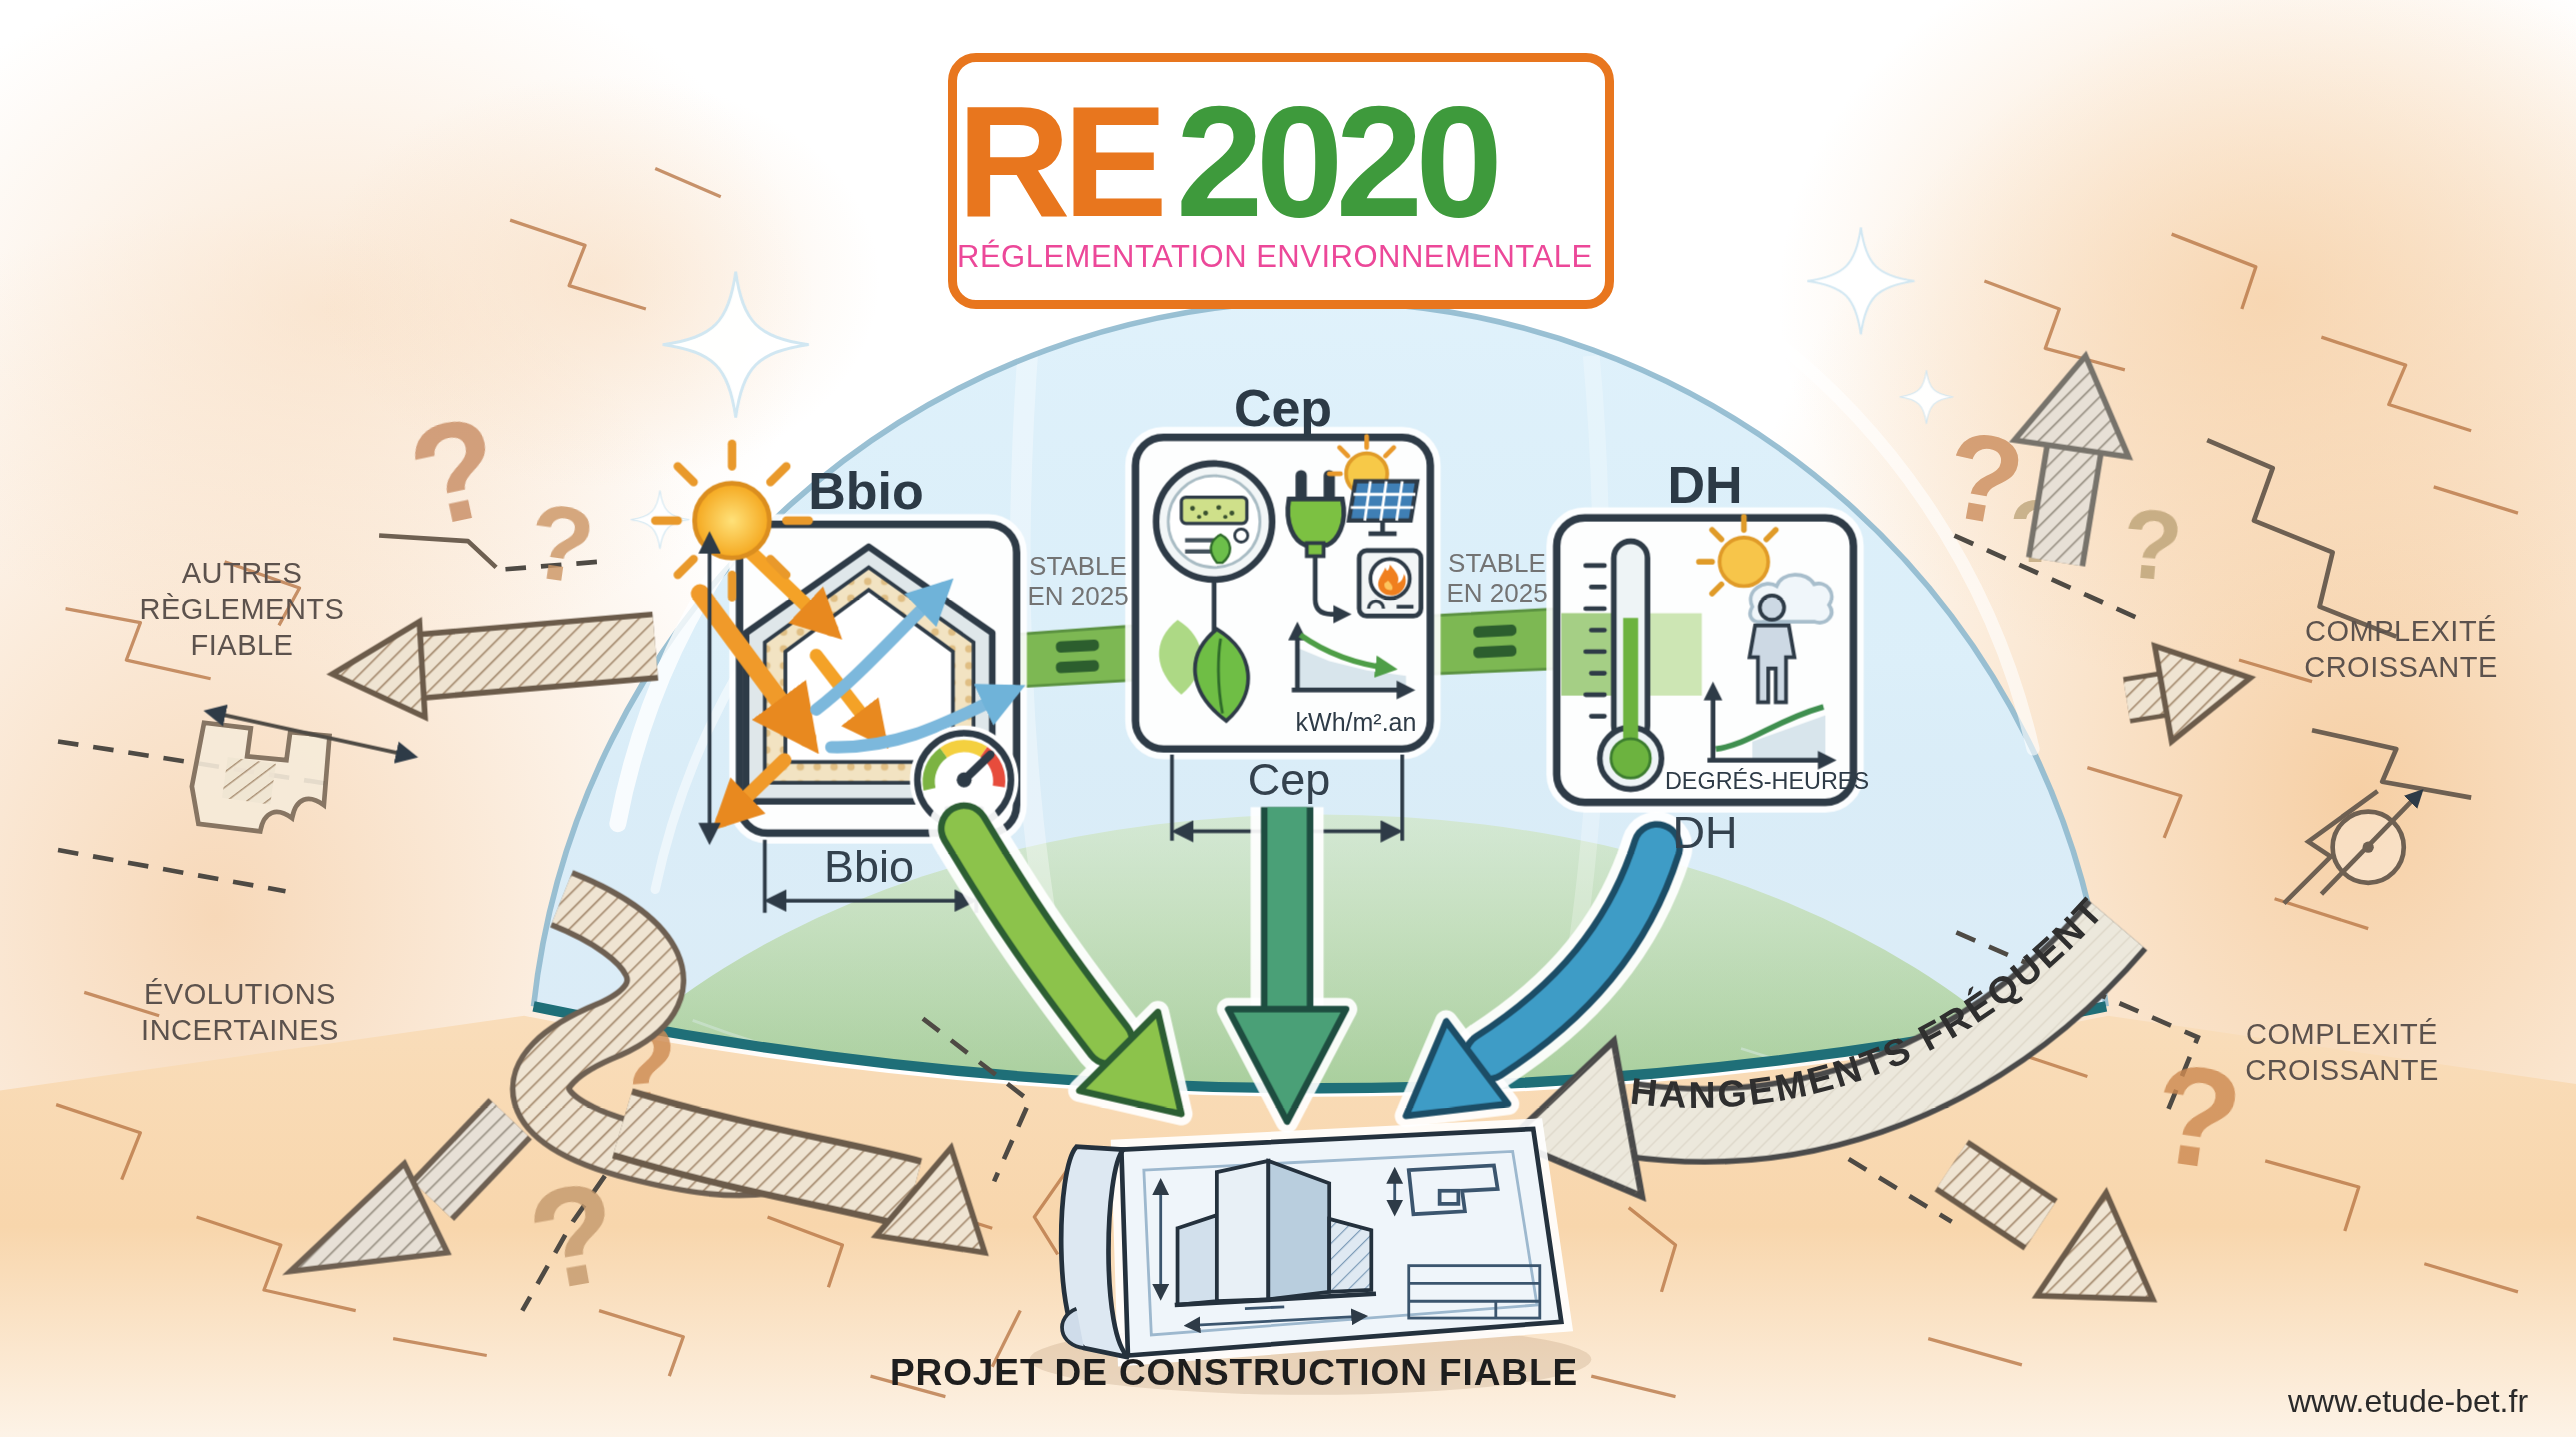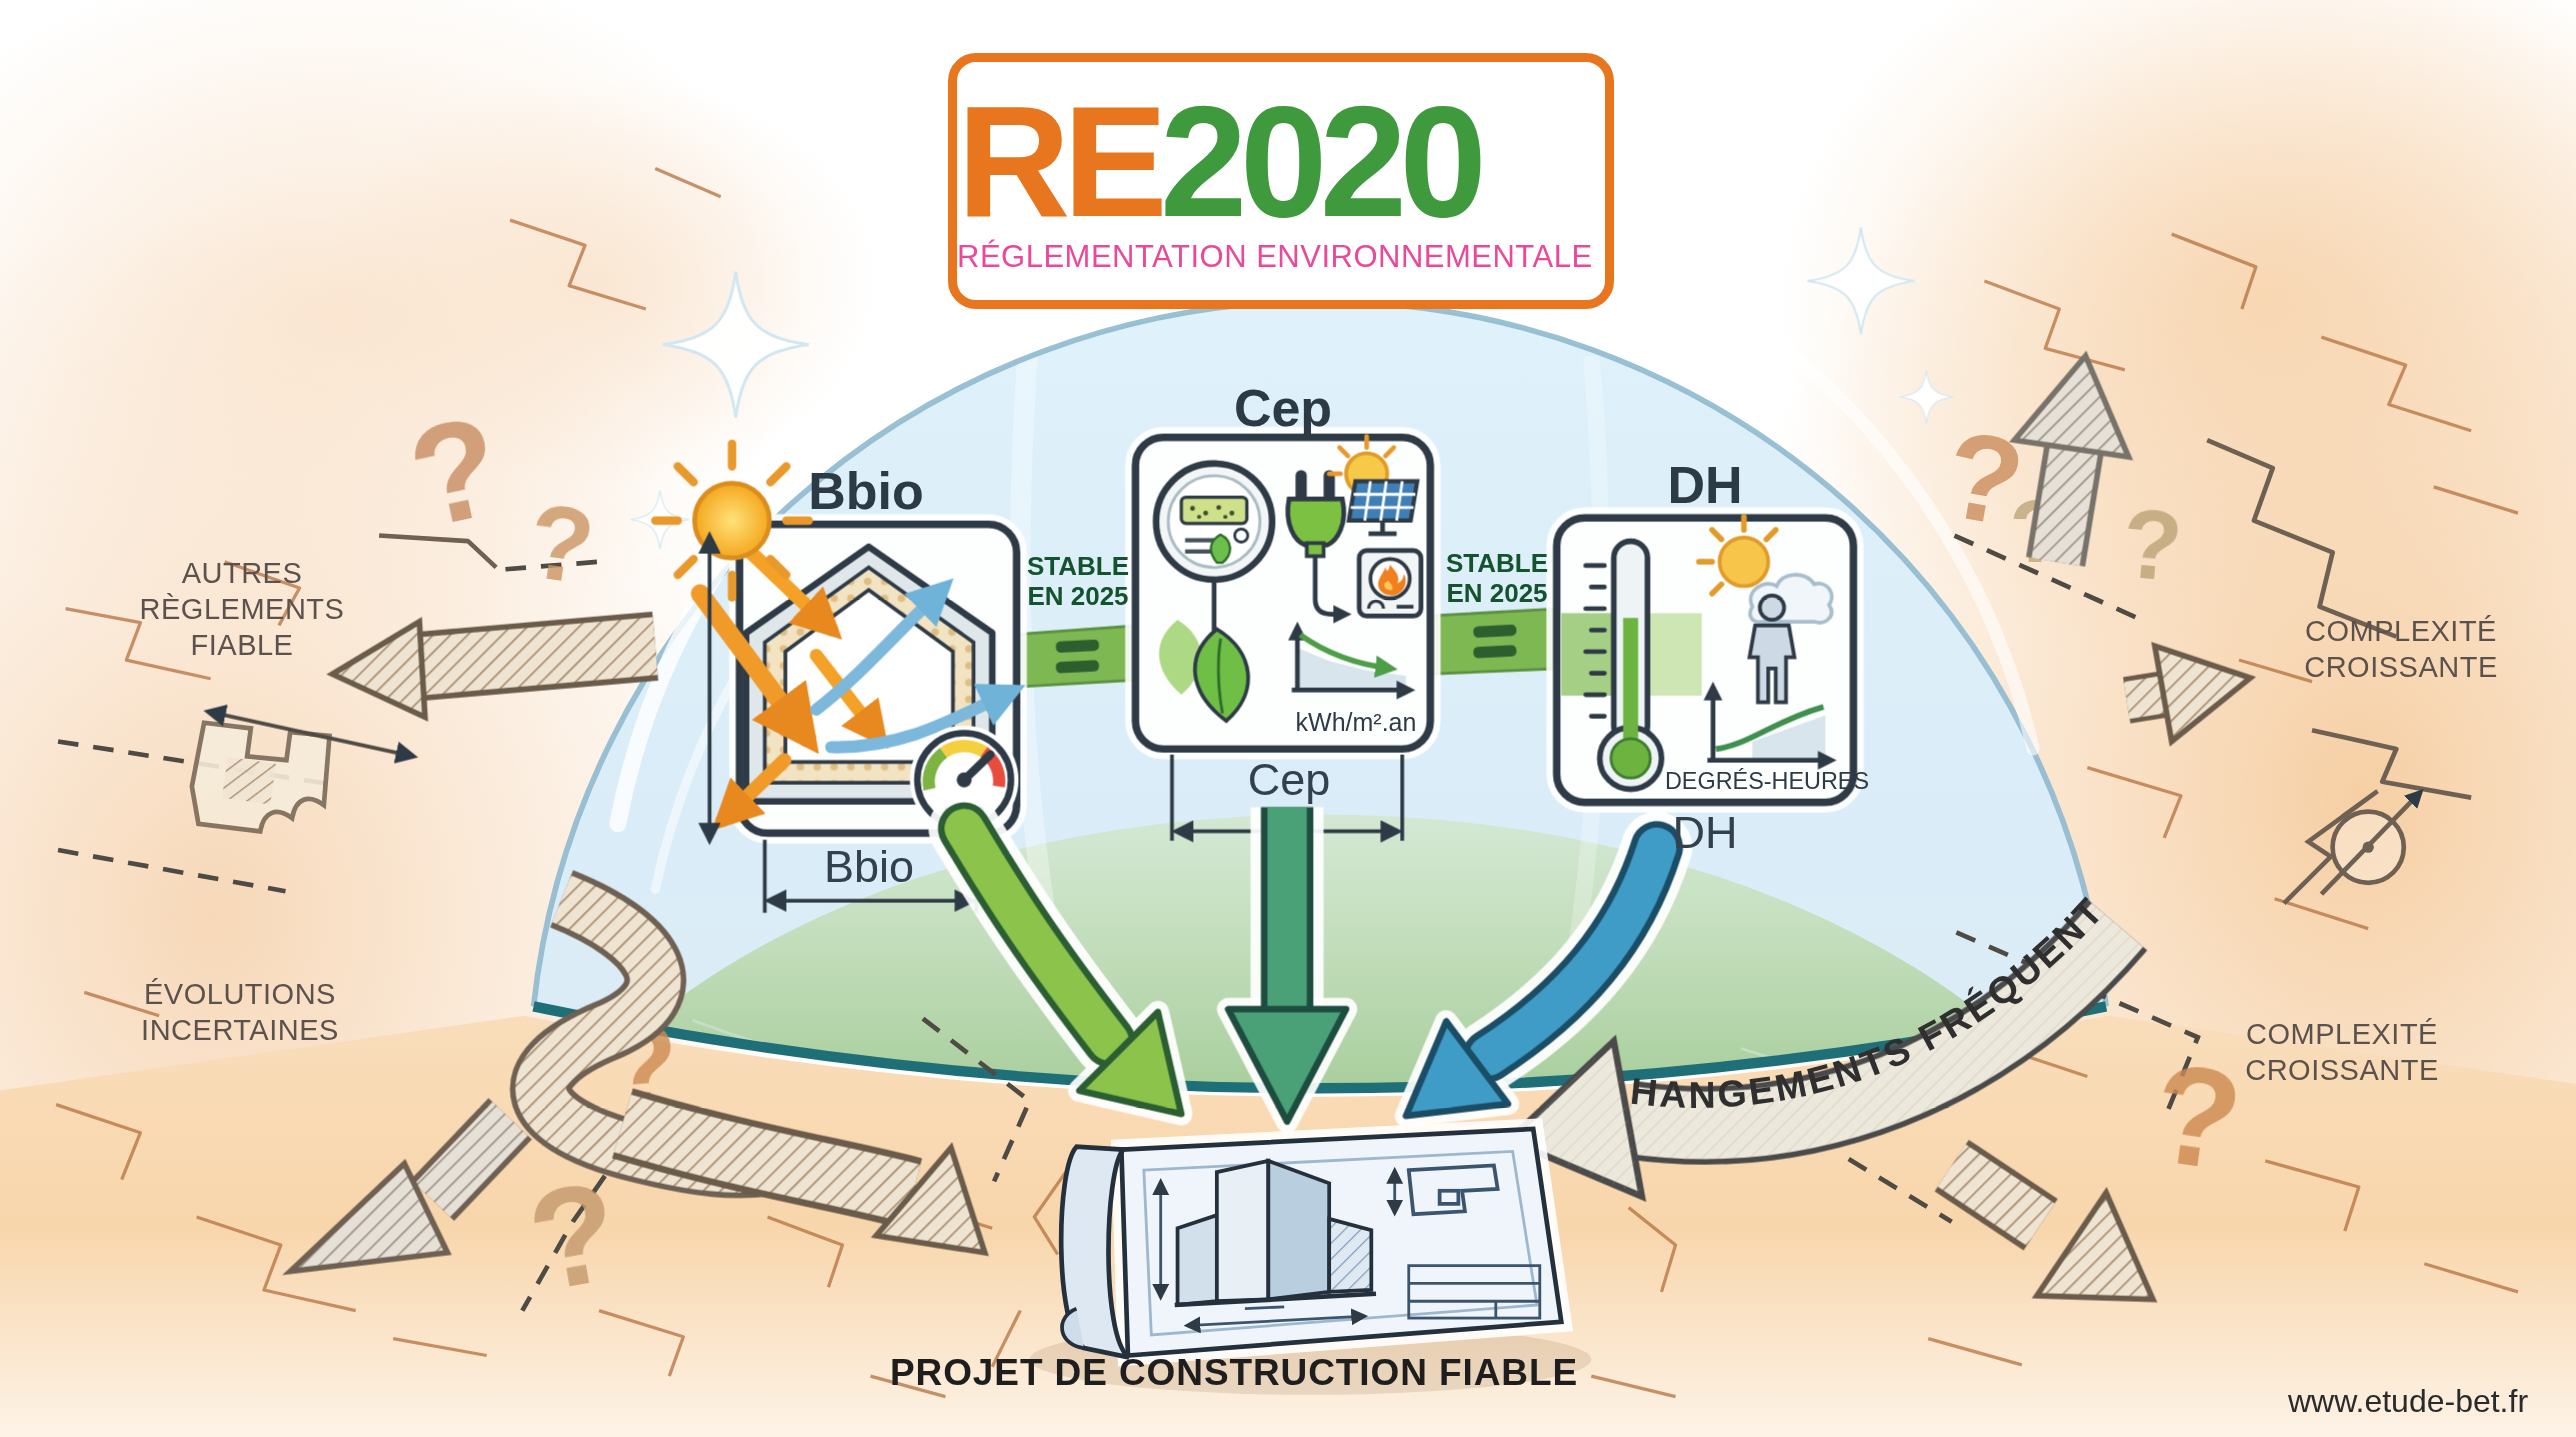--- a/index.html
+++ b/index.html
@@ -3,31 +3,31 @@
 <meta charset="utf-8">
 <style>
   html,body{margin:0;padding:0;background:#ffffff;}
   .stage{position:relative;width:2576px;height:1438px;overflow:hidden;background:#ffffff;
          font-family:"Liberation Sans", sans-serif;}
   svg{font-family:"Liberation Sans", sans-serif;}
   .scene{position:absolute;left:0;top:0;}
   .ov{position:absolute;transform:translateX(-50%);text-align:center;white-space:nowrap;z-index:6;}
   .card-title{font-weight:bold;font-size:52px;color:#2C3A46;}
   .card-caption{font-size:45px;color:#33414D;}
-  .stable-badge{font-weight:bold;font-size:26px;color:#14532d;line-height:1.15;}
+  .stable-badge{font-weight:normal;font-size:26px;color:#737373;line-height:1.15;}
   .unit-label{font-weight:normal;color:#2E3B47;}
   .side-label{font-size:29px;color:#5C524D;line-height:1.24;letter-spacing:0.5px;}
   .project-title{font-size:37px;font-weight:600;color:#1E1E1E;letter-spacing:0.9px;}
   .website{font-size:32px;color:#2A2A2A;}
   #title-box{position:absolute;left:948px;top:53px;width:666px;height:256px;box-sizing:border-box;
     border:9.4px solid #E8761E;border-radius:28px;background:#fff;z-index:5;
     display:flex;flex-direction:column;justify-content:center;}
   .brand-line{font-weight:bold;font-size:157px;line-height:.95;letter-spacing:-7.5px;display:flex;}
   .brand-re{color:#E8761E;}
-  .brand-year{color:#3E9A3C;}
+  .brand-year{color:#3E9A3C;margin-left:16px;}
   .brand-subtitle{font-size:31px;color:#ec4899;letter-spacing:0.5px;margin-top:3.7px;font-weight:400;}
 </style>
 </head>
 <body>
 
 <div class="stage">
 
 <svg class="scene" width="2576" height="1438" viewBox="0 0 2752 1536">
   <defs>
     <linearGradient id="gGlass" x1="0" y1="0" x2="0" y2="1">

